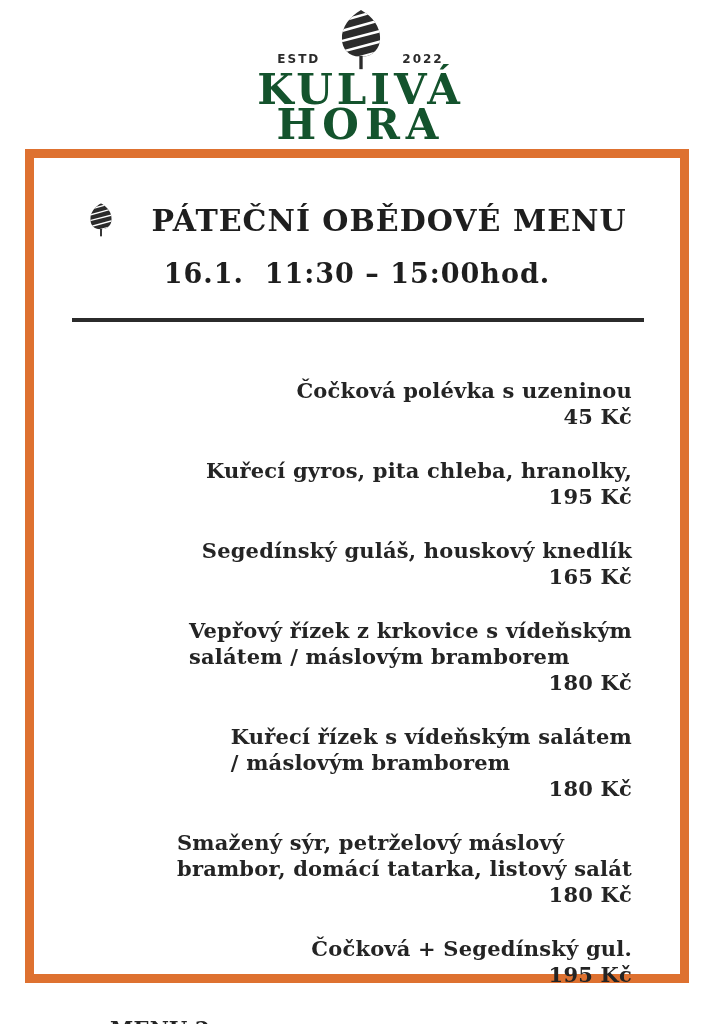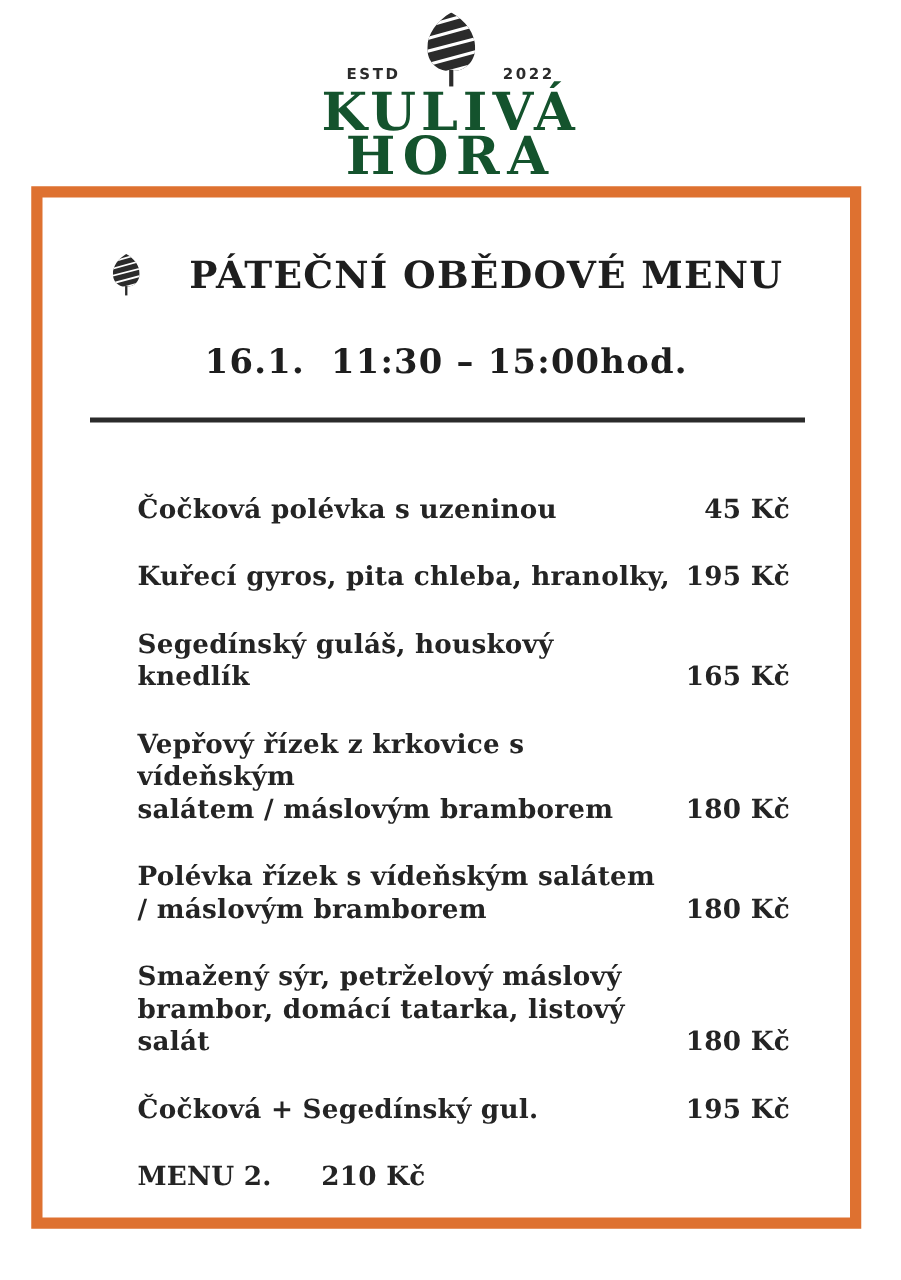--- a/index.html
+++ b/index.html
@@ -72,21 +72,21 @@
   }
   .menu-title {
     font-size: 30px;
     font-weight: bold;
     letter-spacing: 1px;
     color: #1e1e1e;
     white-space: nowrap;
   }
   .menu-date {
     text-align: center;
-    margin-top: 36px;
+    margin-top: 20px;
     font-size: 27px;
     font-weight: bold;
     letter-spacing: 1px;
     color: #1e1e1e;
     white-space: pre;
   }
   .divider {
     height: 4px;
     background: #2b2b2b;
     margin: 29px 36px 0 38px;
@@ -100,20 +100,21 @@
     gap: 28px;
   }
   .item-row {
     display: flex;
     align-items: flex-end;
     font-size: 21px;
     line-height: 26px;
     font-weight: bold;
     letter-spacing: 0.2px;
     color: #242424;
+    flex-direction: column;
   }
   .item-label {
     width: 135px;
     flex-shrink: 0;
     align-self: flex-start;
   }
   .item-name {
     flex: 1;
   }
   .item-price {
@@ -212,21 +213,21 @@
         </div>
         <div class="item-row">
           <div class="item-name">
             <div>Vepřový řízek z krkovice s vídeňským</div>
             <div>salátem / máslovým bramborem</div>
           </div>
           <div class="item-price">180 Kč</div>
         </div>
         <div class="item-row">
           <div class="item-name">
-            <div>Polévka řízek s vídeňským salátem</div>
+            <div>Kuřecí řízek s vídeňským salátem</div>
             <div>/ máslovým bramborem</div>
           </div>
           <div class="item-price">180 Kč</div>
         </div>
         <div class="item-row">
           <div class="item-name">
             <div>Smažený sýr, petrželový máslový</div>
             <div>brambor, domácí tatarka, listový salát</div>
           </div>
           <div class="item-price">180 Kč</div>

